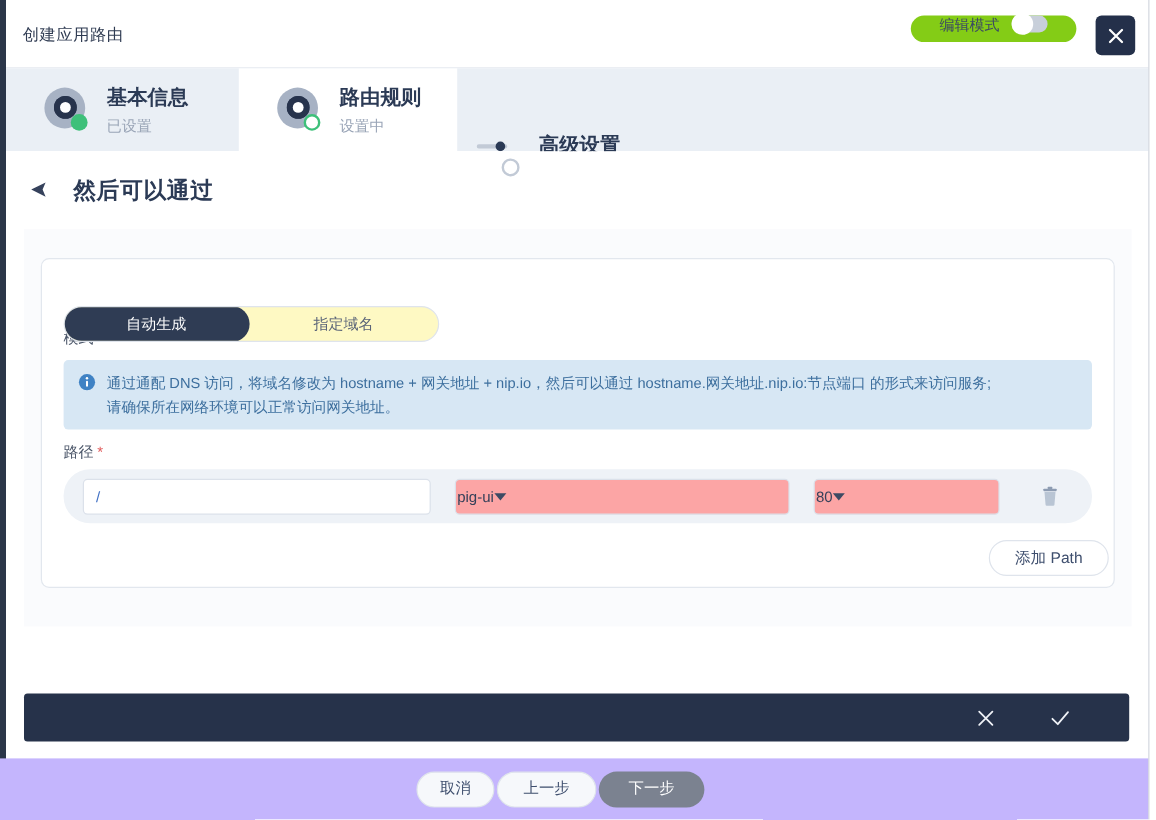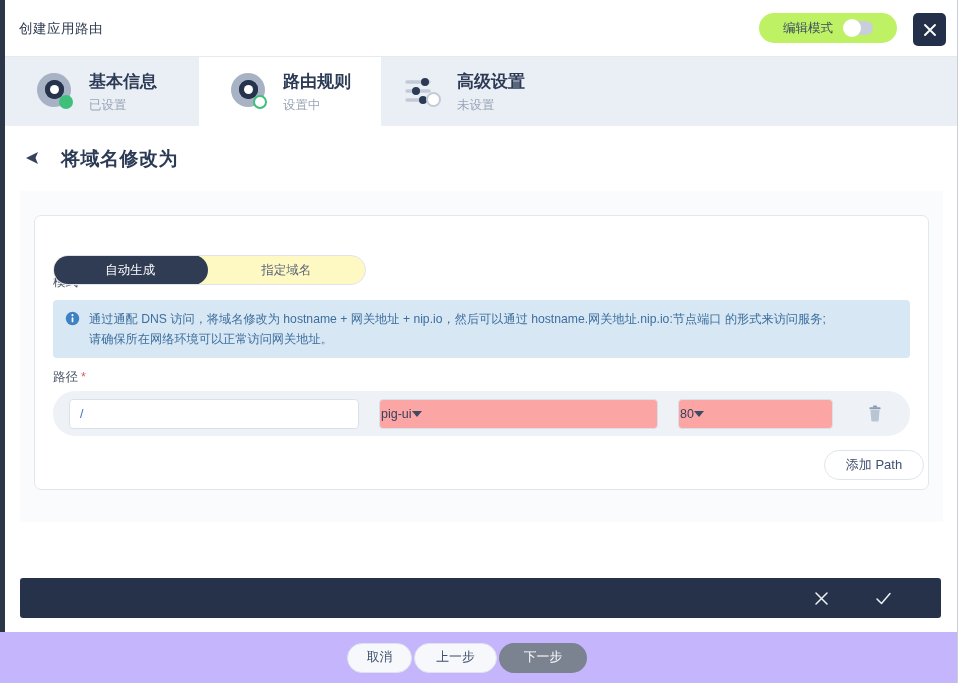--- a/index.html
+++ b/index.html
@@ -39,23 +39,23 @@
     width: 952px; height: 57px;
     background: #ffffff;
     border-bottom: 1px solid #e6eaf0;
   }
   .header-title {
     position: absolute; left: 14px; top: 20px;
     font-size: 13.5px; color: #2f3b52; letter-spacing: .5px;
   }
   .edit-mode-pill {
     position: absolute; left: 754px; top: 13px;
-    width: 138px; height: 30px;
-    background: #bef264; border-radius: 16px;
-    display: flex; align-items: center; justify-content: center; gap: 10px;
+    width: 138px; height: 22px;
+    background: #84cc16; border-radius: 16px;
+    display: flex; justify-content: center; gap: 10px;
   }
   .edit-mode-label { font-size: 12.5px; color: #3c4a63; }
   .toggle-track {
     width: 30px; height: 14px; border-radius: 8px;
     background: #c8cfda; position: relative;
   }
   .toggle-knob {
     position: absolute; left: 0; top: -2px;
     width: 18px; height: 18px; border-radius: 50%;
     background: #ffffff;
@@ -75,21 +75,21 @@
     width: 952px; height: 69px;
     background: #eaeff5;
     display: flex;
   }
   .step {
     height: 69px; display: flex; align-items: center;
     padding-left: 32px; gap: 14px; position: relative;
   }
   .step.s1 { width: 194px; }
   .step.s2 { width: 182px; background: #ffffff; }
-  .step.s3 { width: 200px; padding-left: 24px; }
+  .step.s3 { width: 200px; padding-left: 16px; margin-top: 40px; }
   .step-icon { position: relative; width: 38px; height: 38px; flex: none; }
 
   .donut {
     position: absolute; left: 0; top: 0;
     width: 34px; height: 34px; border-radius: 50%;
     background: #a7b2c4;
     display: flex; align-items: center; justify-content: center;
   }
   .donut::after {
     content: ""; width: 19px; height: 19px; border-radius: 50%;
@@ -333,21 +333,21 @@
         <span class="step-name">高级设置</span>
         <span class="step-state">未设置</span>
       </div>
     </div>
   </div>
 
   <div class="page-title-row">
     <svg class="back-arrow" viewBox="0 0 22 18">
       <path d="M1 8 L13 2 L10.5 8 L13 14 Z" fill="#36425c"></path>
     </svg>
-    <span class="page-title">将域名修改为</span>
+    <span class="page-title">然后可以通过</span>
   </div>
 
   <div class="body-panel">
     <div class="card">
 
       <span class="field-label label-mode">模式</span>
 
       <div class="segmented">
         <div class="seg seg-active">自动生成</div>
         <div class="seg seg-inactive">指定域名</div>

